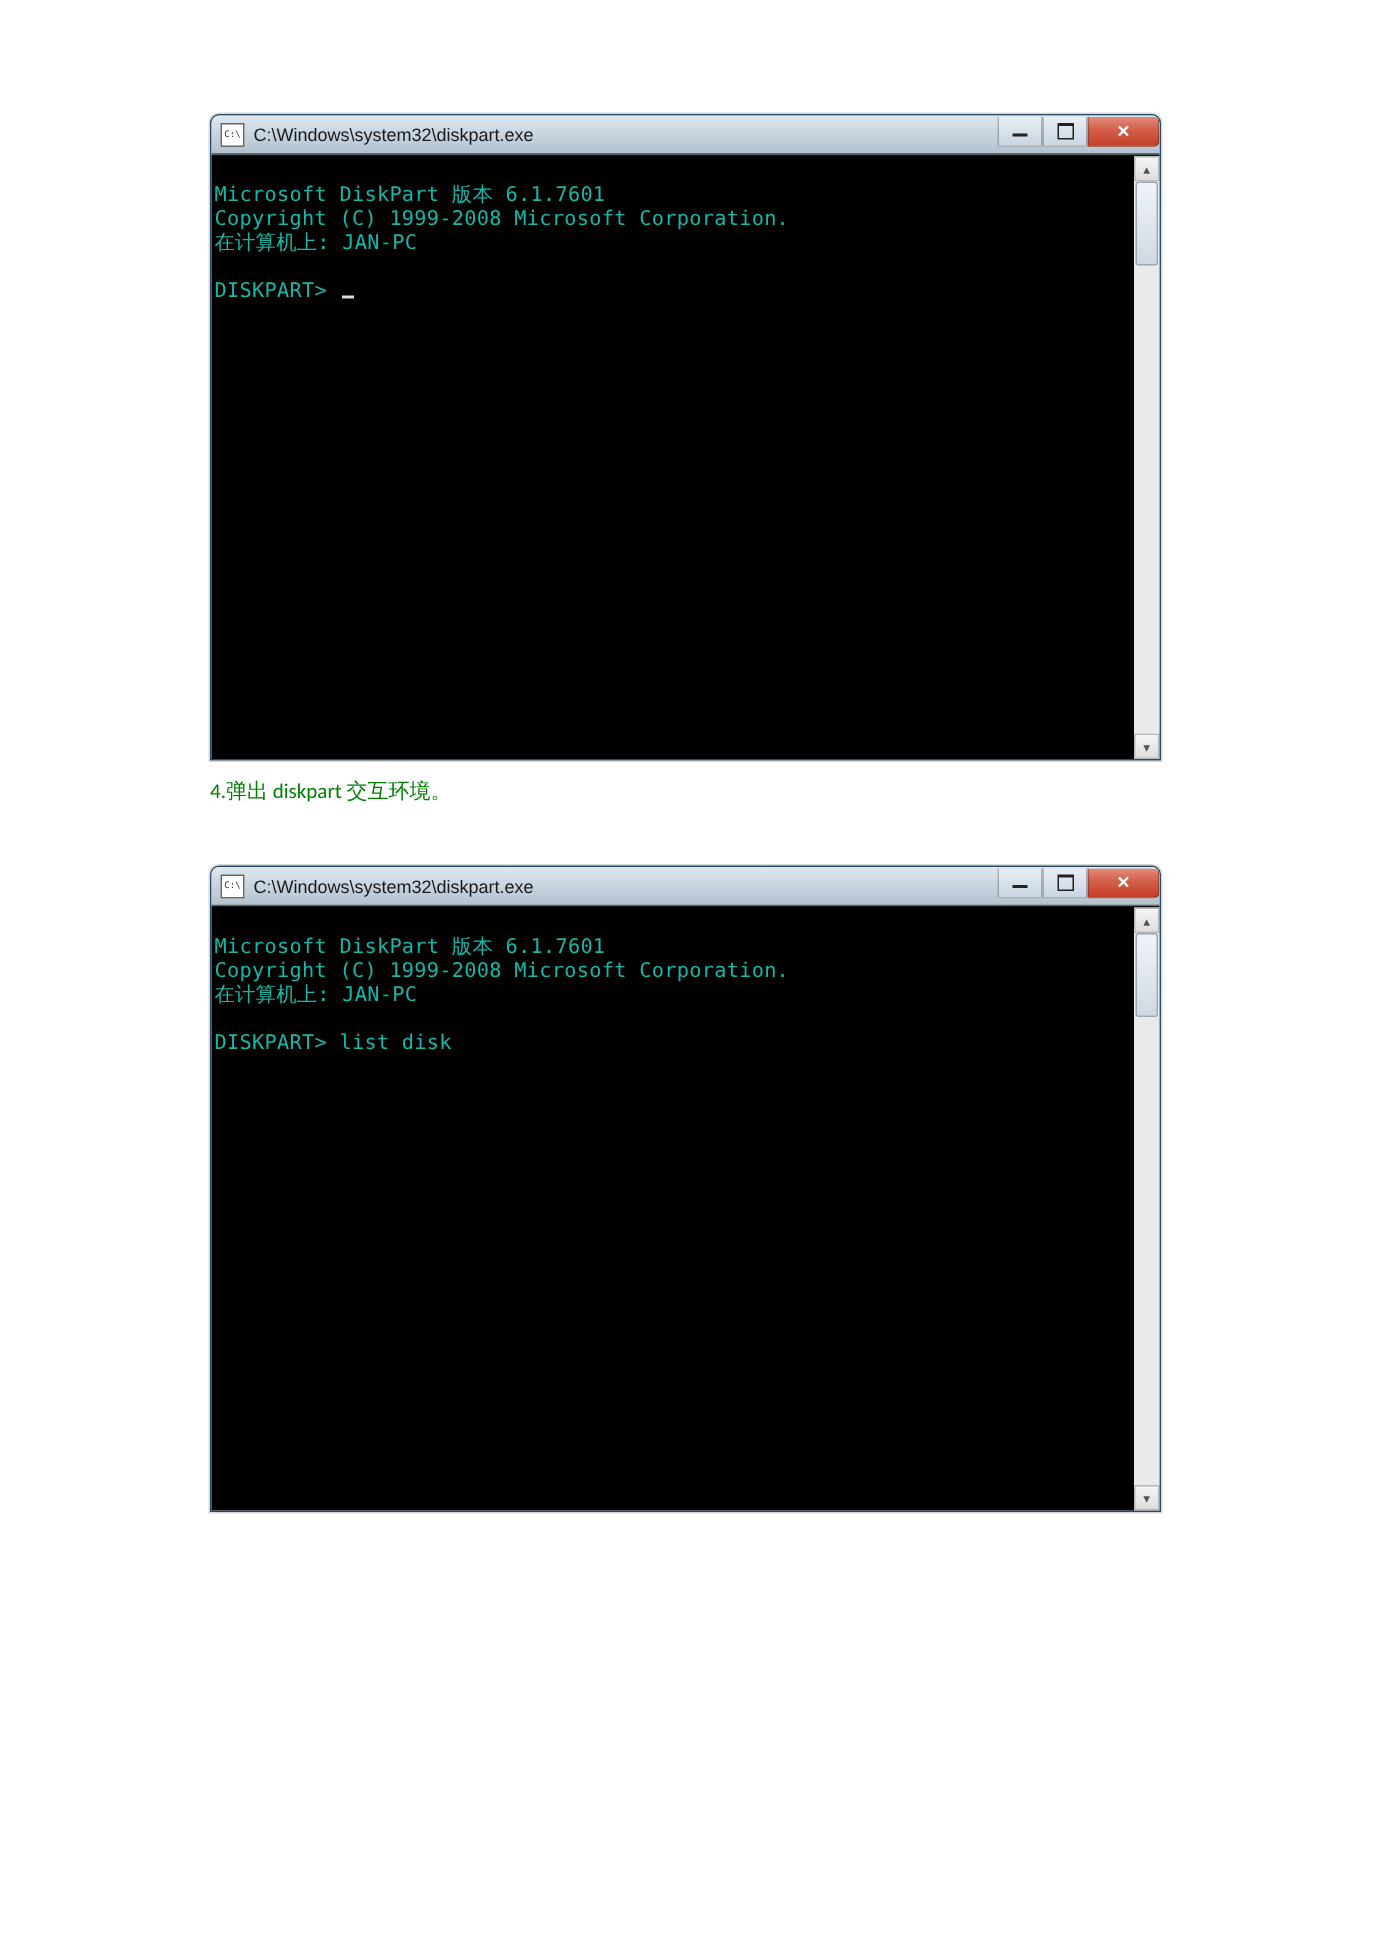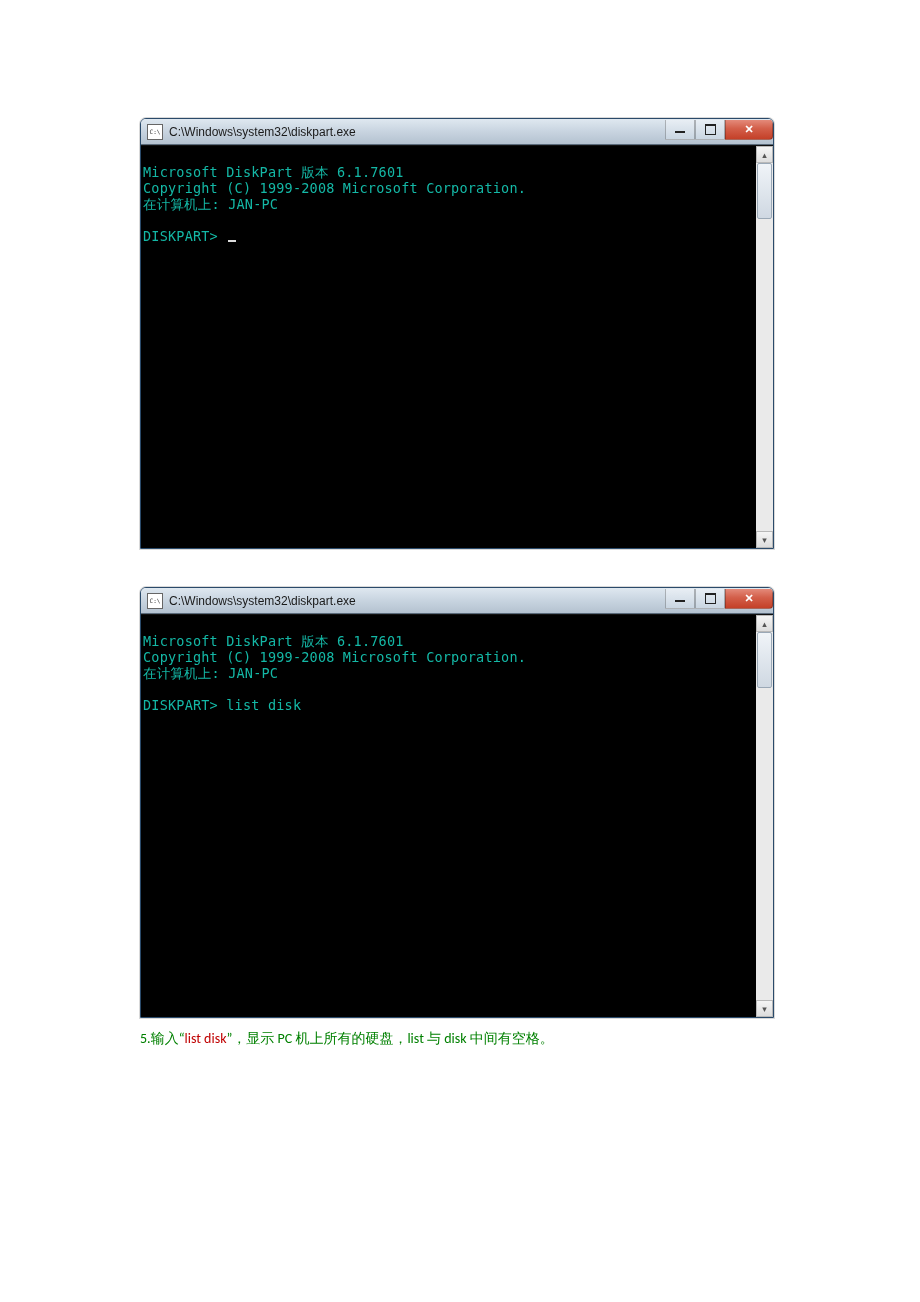--- a/index.html
+++ b/index.html
@@ -4,21 +4,21 @@
   <style>
     * { box-sizing: border-box; margin: 0; padding: 0; }
     body {
       width: 920px;
       height: 1302px;
       background: #ffffff;
       font-family: "SimSun", sans-serif;
       position: relative;
     }
     .page-wrap {
-      padding: 118px 140px 0 140px;
+      padding: 76px 140px 0 140px;
     }
     .cmd-window {
       width: 634px;
       border: 1px solid #2a4a6a;
       border-radius: 6px 6px 0 0;
       overflow: hidden;
       box-shadow: 0 0 0 1px rgba(0,0,0,0.15);
     }
     .titlebar {
       display: flex;
@@ -163,20 +163,23 @@
       <div class="scrollbar">
         <div class="sb-arrow">▴</div>
         <div class="sb-track">
             <div class="sb-thumb"></div>
           </div>
         <div class="sb-arrow">▾</div>
       </div>
     </div>
   </div>
 
+  <p class="caption">
+    <span class="cap-green">4.</span><span class="cap-green">弹出 </span><span class="cap-green">diskpart</span><span class="cap-green"> 交互环境。</span>
+  </p>
 
   <div class="spacer"></div>
 
   <div class="cmd-window">
     <div class="titlebar">
       <span class="app-icon"></span>
       <span class="title-text">C:\Windows\system32\diskpart.exe</span>
       <div class="win-controls">
         <div class="win-btn btn-min"></div>
         <div class="win-btn btn-max"></div>
@@ -192,17 +195,14 @@
       <div class="scrollbar">
         <div class="sb-arrow">▴</div>
         <div class="sb-track">
             <div class="sb-thumb"></div>
           </div>
         <div class="sb-arrow">▾</div>
       </div>
     </div>
   </div>
 
-  <p class="caption">
-    <span class="cap-green">5.</span><span class="cap-green">输入“</span><span class="cap-red">list disk</span><span class="cap-green">”，显示 PC 机上所有的硬盘，list 与 disk 中间有空格。</span>
-  </p>
 
 </div>
 
 </body></html>

